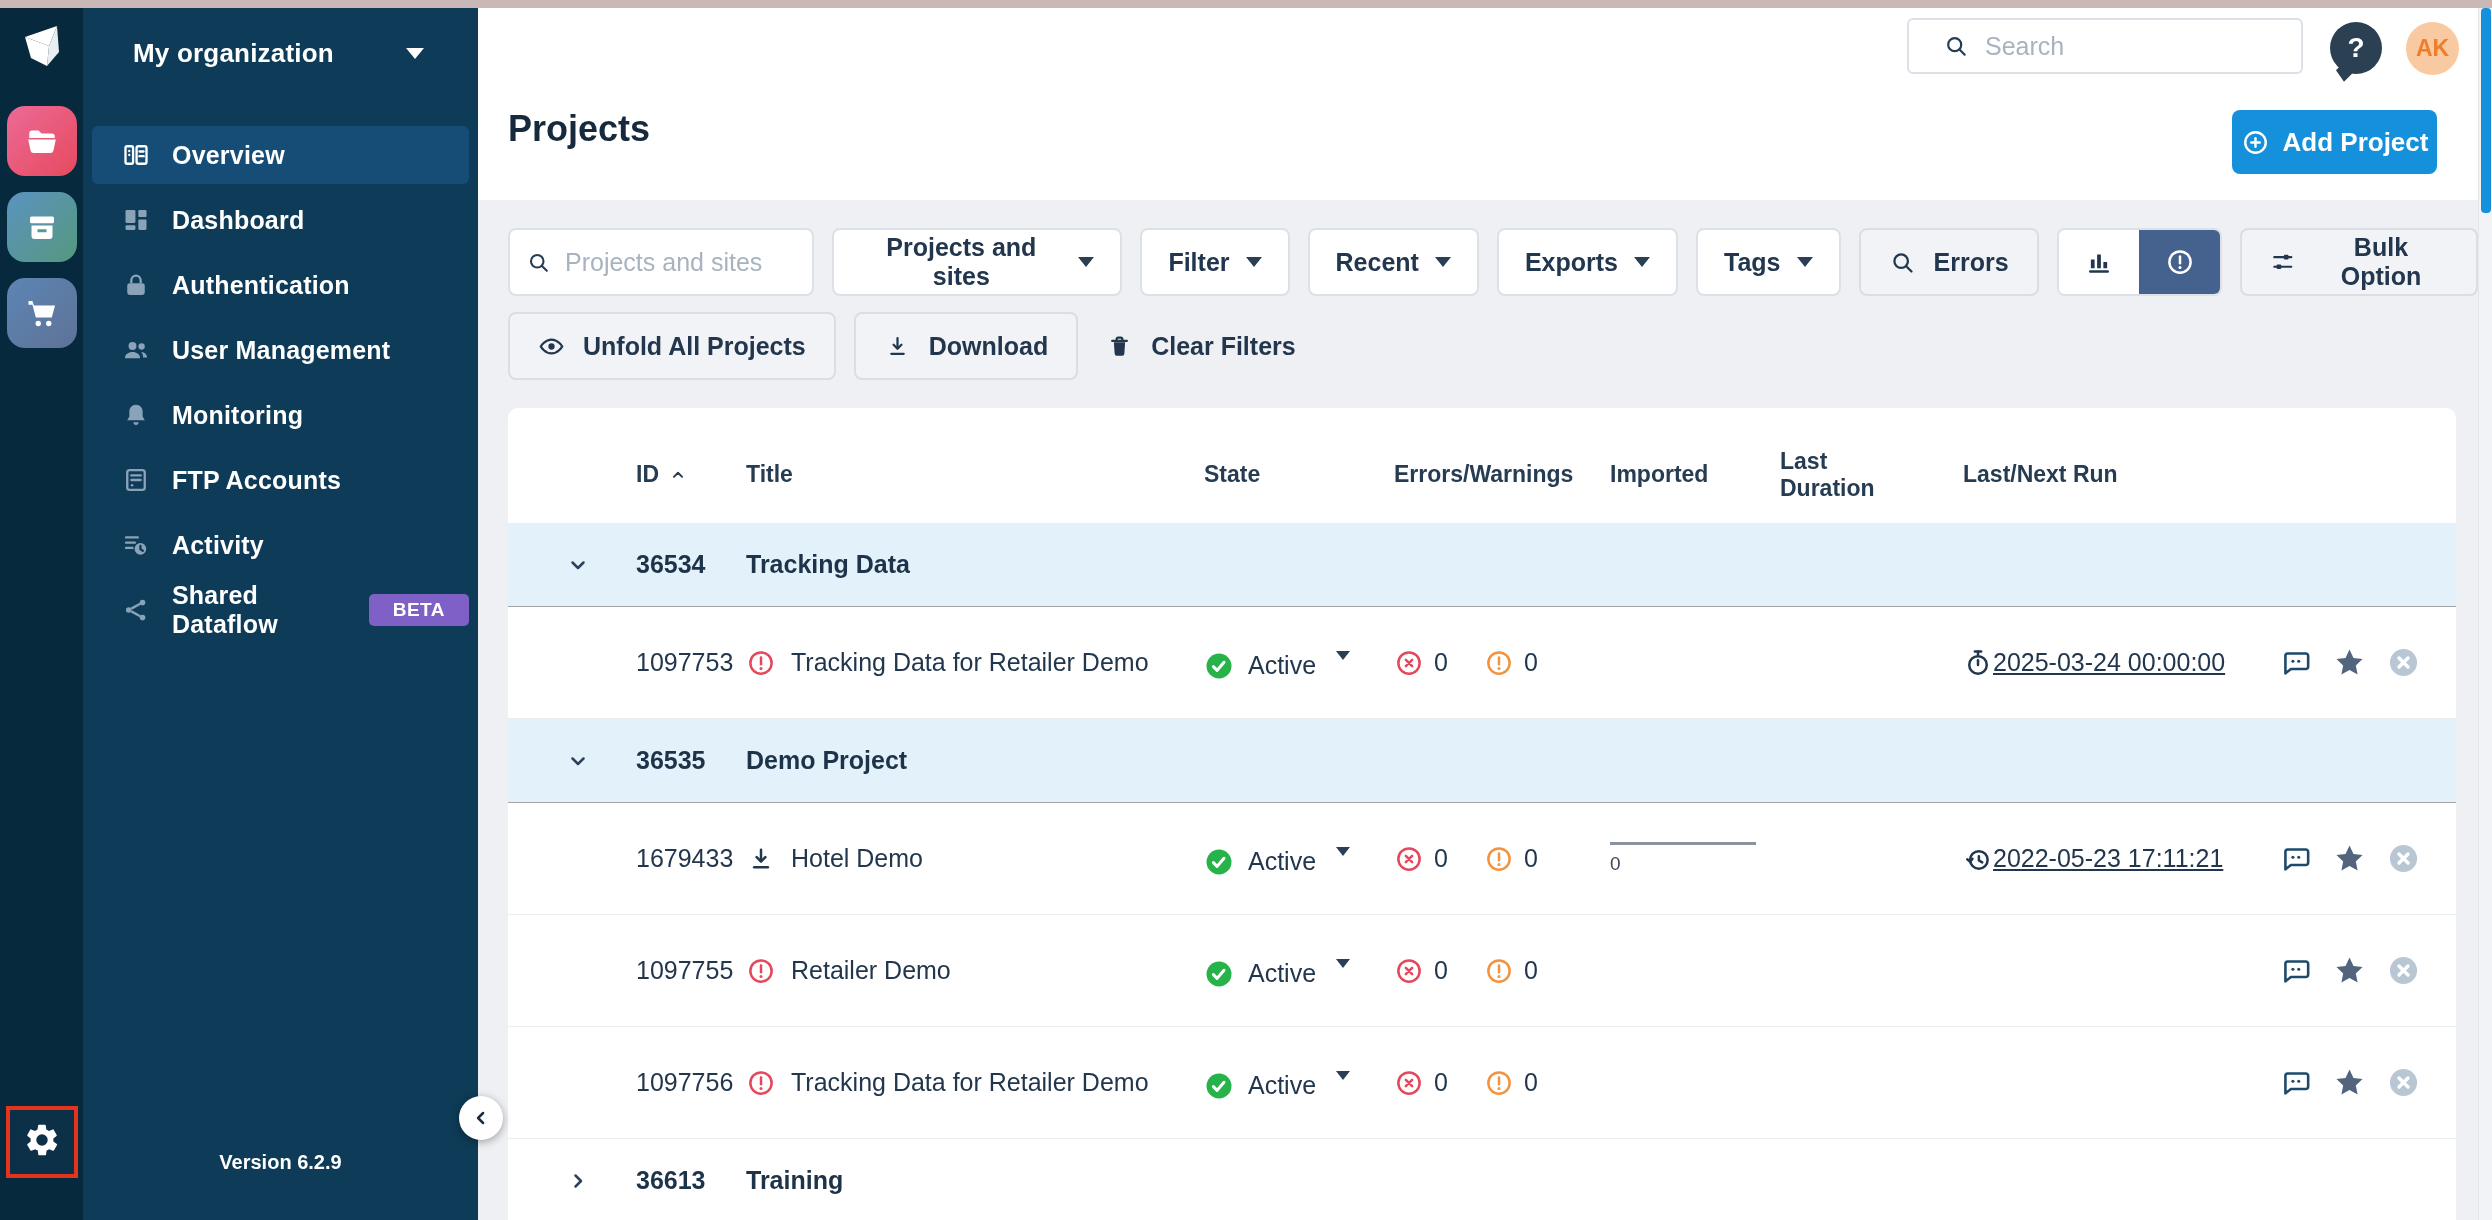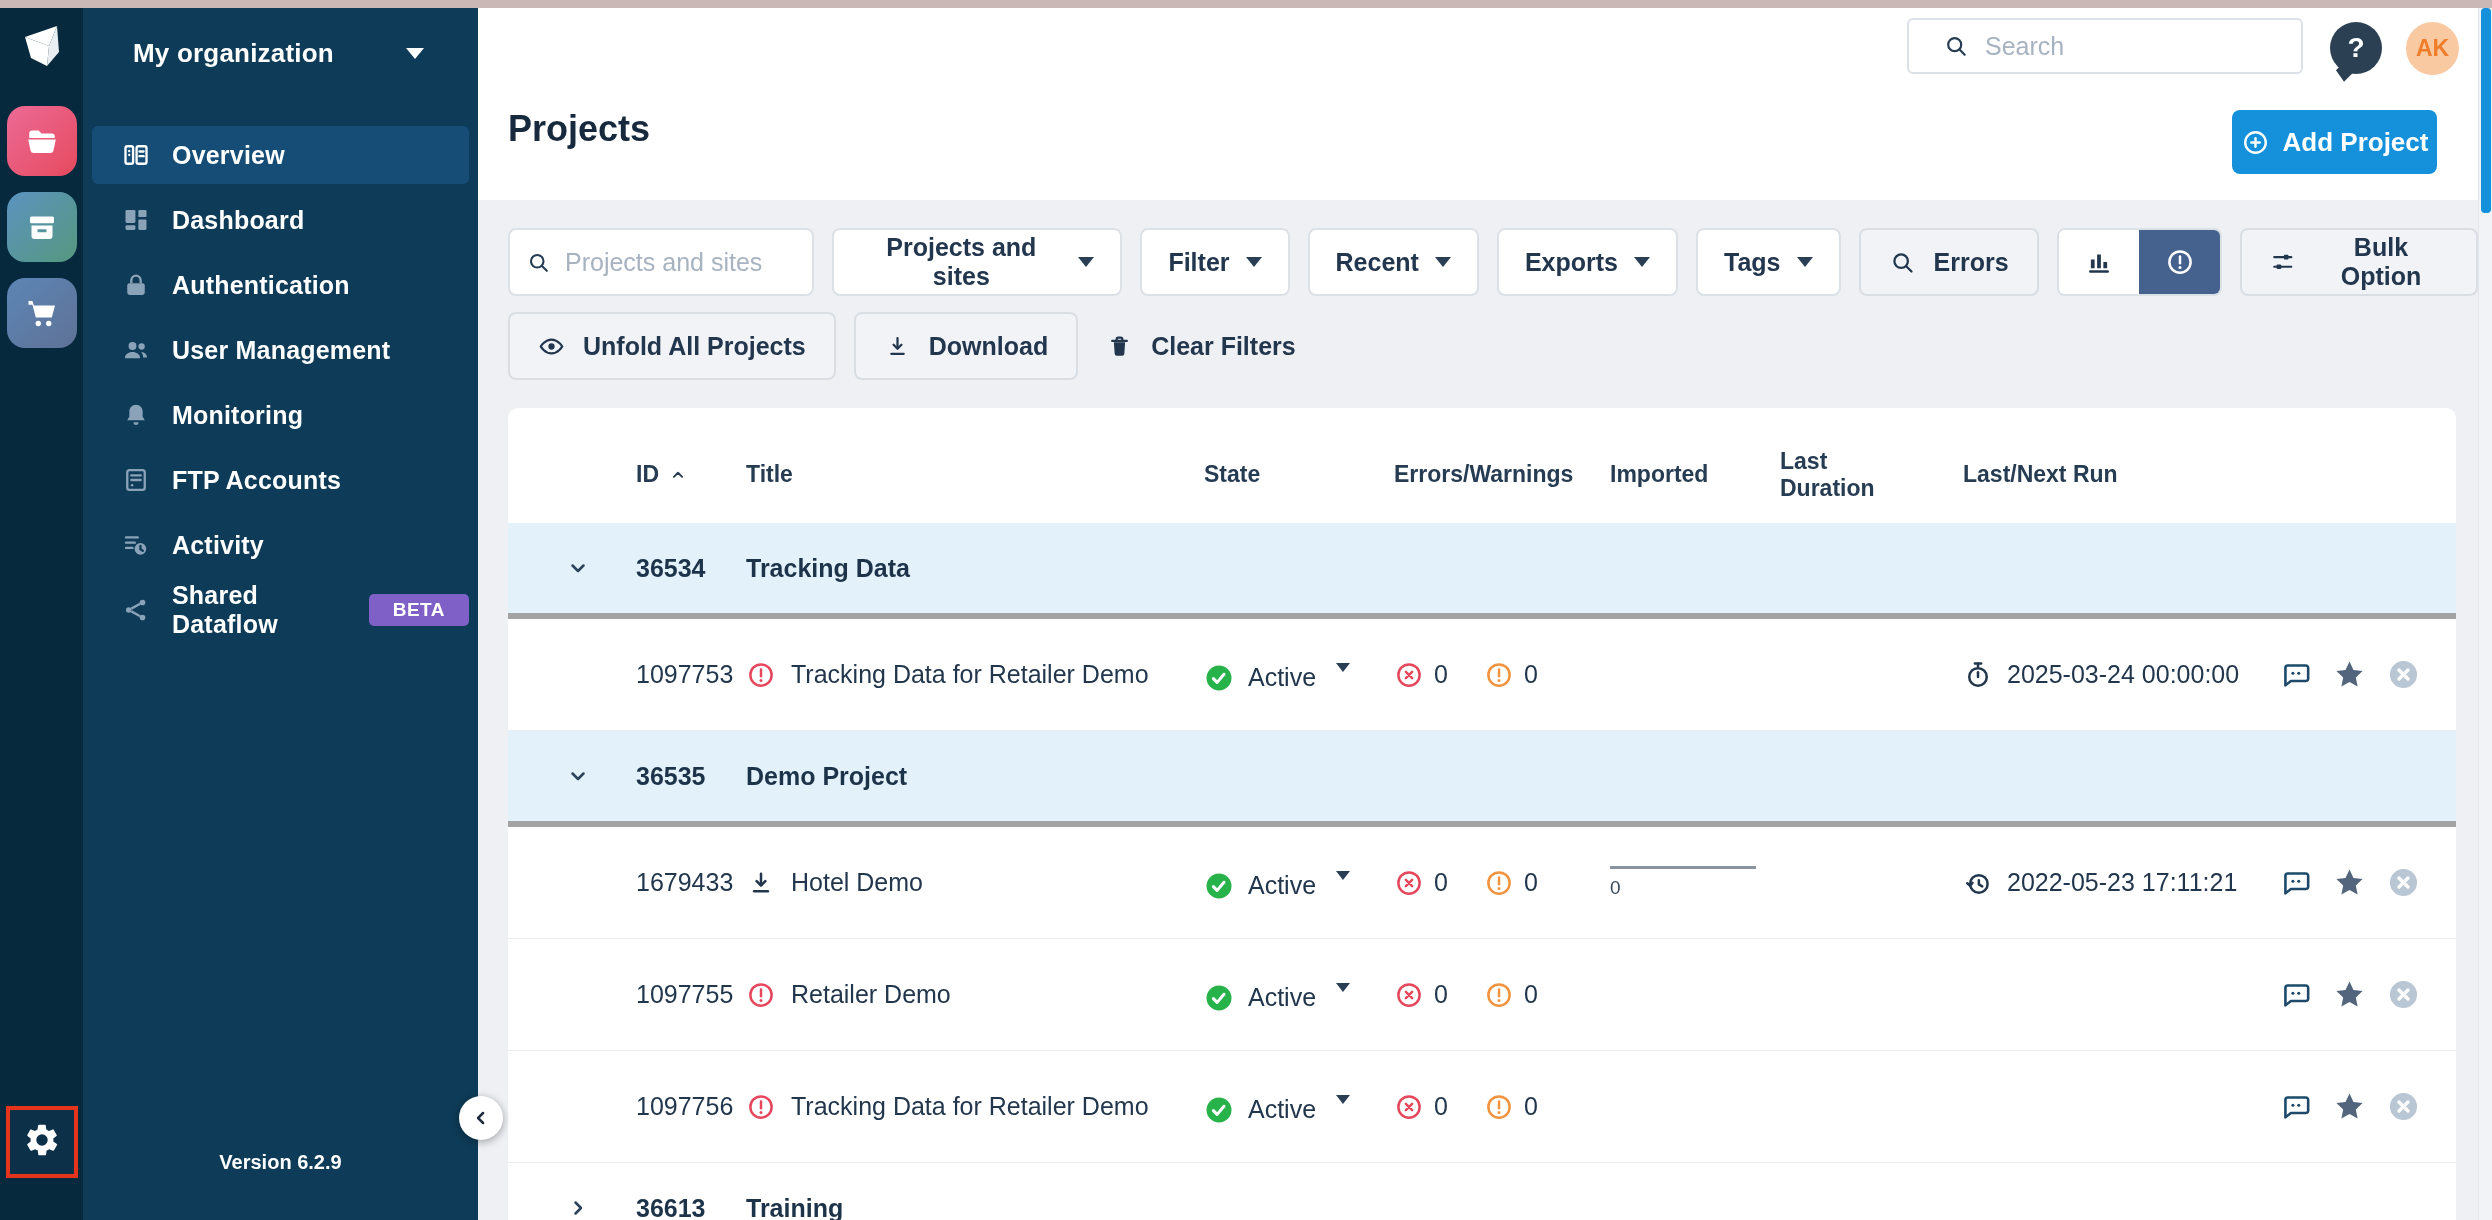--- a/index.html
+++ b/index.html
@@ -81,21 +81,21 @@
   .cell-pad-id { padding-left:38px; }
   .cell-pad-title { padding-left:28px; }
   .cell-pad-state { padding-left:36px; }
   .cell-pad-ew { padding-left:36px; }
   .cell-pad-imp { padding-left:42px; }
   .cell-pad-dur { padding-left:37px; }
   .cell-pad-run { padding-left:55px; }
   .cell-pad-act { padding-left:42px; }
   .th-id { display:flex; align-items:center; gap:10px; }
   .th-id svg { width:18px; height:18px; color:#263c52; }
-  .group-row { height:96px; border-bottom:6px solid #a3a3a3; }
+  .group-row { height:84px; border-bottom:1px solid #a3a3a3; }
   .group-row.expanded { background:#e3f1fa; }
   .project-row { height:112px; background:#fff; border-bottom:1px solid #e9edf0; }
   .expander { display:flex; align-items:center; padding-left:58px; cursor:pointer; color:#2c415a; }
   .expander svg { width:24px; height:24px; }
   .gid { font-size:25px; font-weight:700; color:#1c3349; }
   .gtitle { grid-column:3 / -1; font-size:25px; font-weight:700; color:#1c3349; }
   .pid { font-size:25px; color:#22374d; }
   .ptitle { display:flex; align-items:center; gap:15px; font-size:25px; color:#22374d; }
   .ptitle svg { width:30px; height:30px; flex:0 0 auto; }
   .ic-red { color:#e5485c; }
@@ -104,21 +104,21 @@
   .state { display:flex; align-items:flex-start; gap:14px; font-size:25px; color:#22374d; cursor:pointer;margin-top:7px; }
   .state svg { width:30px; height:30px; }
   .state .dd-caret { border-left-width:7px; border-right-width:7px; border-top-width:9px; margin-left:6px; }
   .ew { display:flex; align-items:center; gap:10px; font-size:25px; color:#22374d; }
   .ew svg { width:30px; height:30px; }
   .ew .pair2 { margin-left:26px; }
   .ew .pair { display:flex; align-items:center; gap:10px; }
   .spark { display:flex; flex-direction:column; }
   .spark-line { width:146px; border-top:3px solid #8a949e; }
   .spark-zero { font-size:19px; color:#3a4a5a; margin-top:8px; }
-  .runcell { display:flex; align-items:center; gap:14px; font-size:25px; color:#22374d; white-space:nowrap; }
+  .runcell { display:flex; align-items:center; font-size:25px; color:#22374d; white-space:nowrap;text-decoration:underline; }
   .runcell svg { width:30px; height:30px; color:#22374d; flex:0 0 auto; }
   .actions { display:flex; align-items:center; gap:22px; }
   .actions .act { cursor:pointer; display:flex; }
   .act-comment svg { width:31px; height:31px; color:#1d4a6b; }
   .act-star svg { width:33px; height:33px; color:#53657c; }
   .act-x svg { width:31px; height:31px; }
 
   
   .scrollbar { position:absolute; right:0; top:8px; width:14px; height:1212px; background:#f1f3f6; border-left:1px solid #e3e6ea; z-index:10; }
   .scroll-thumb { position:absolute; top:0; left:2px; width:10px; height:205px; background:#1591dc; border-radius:4px; }

